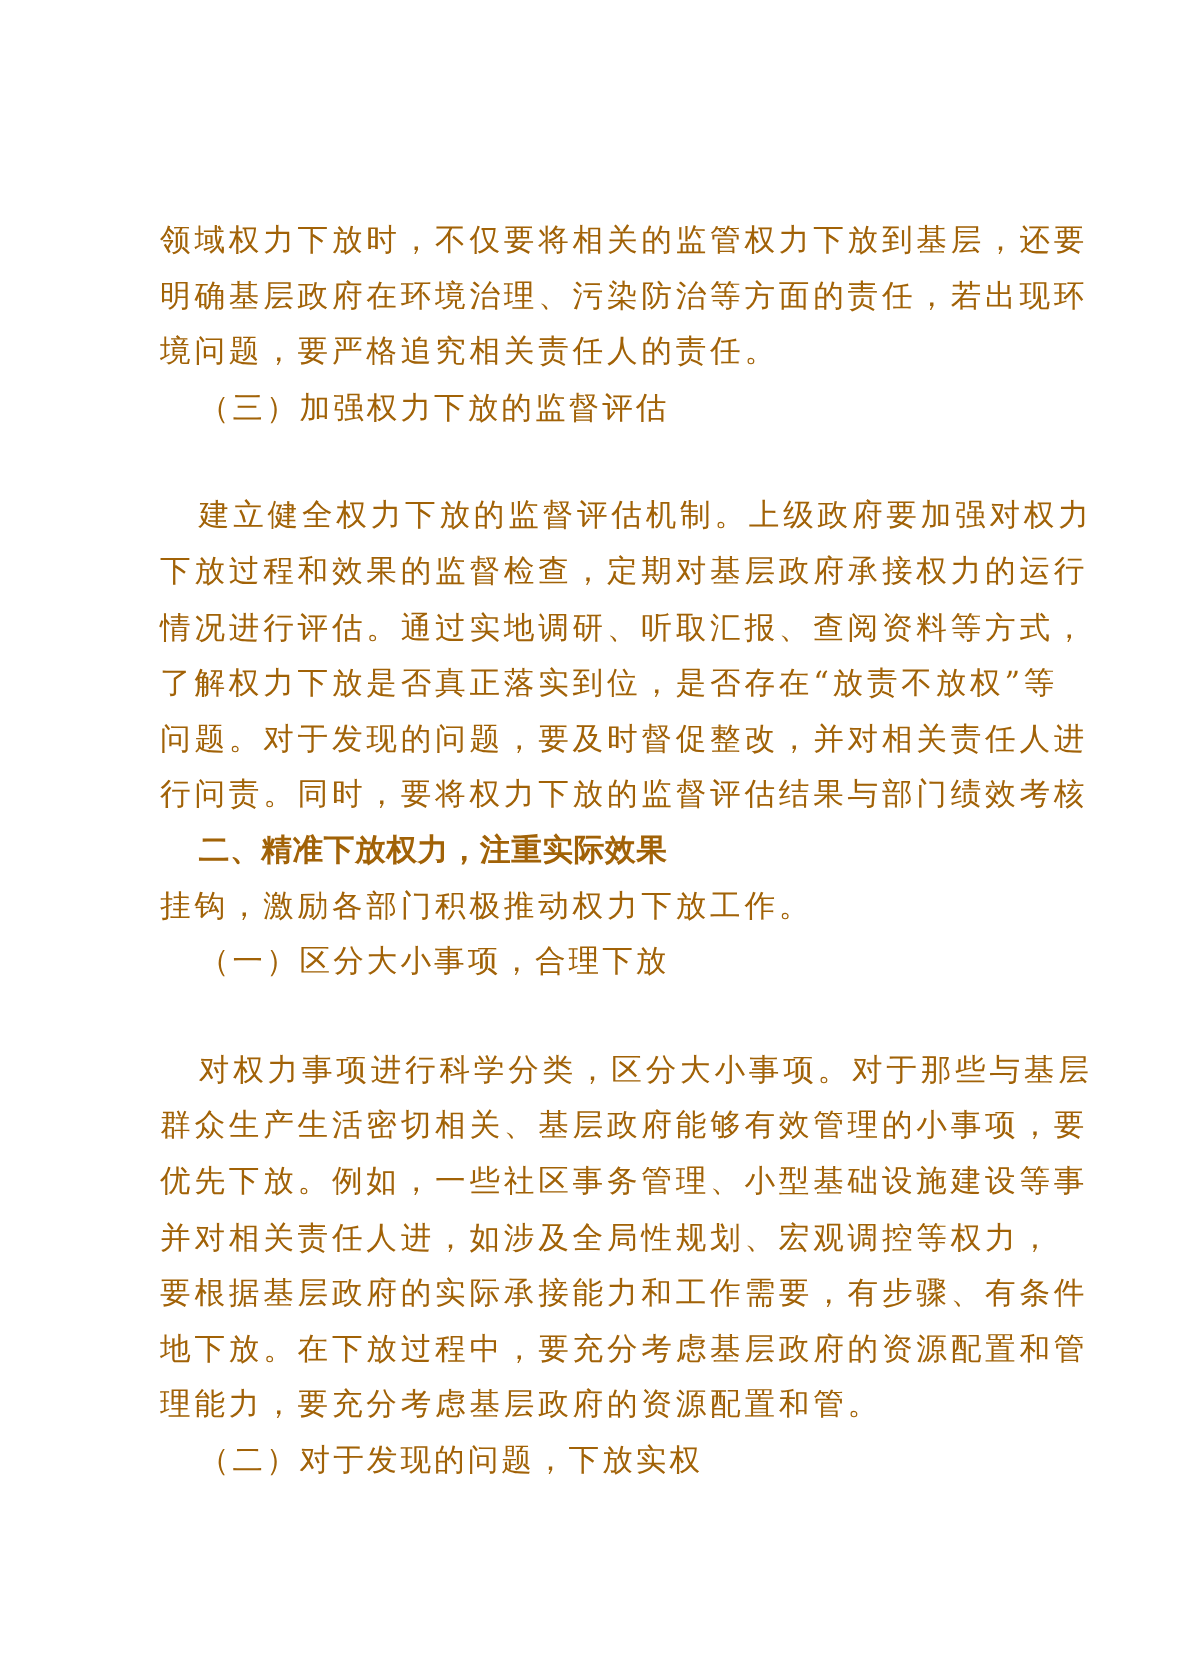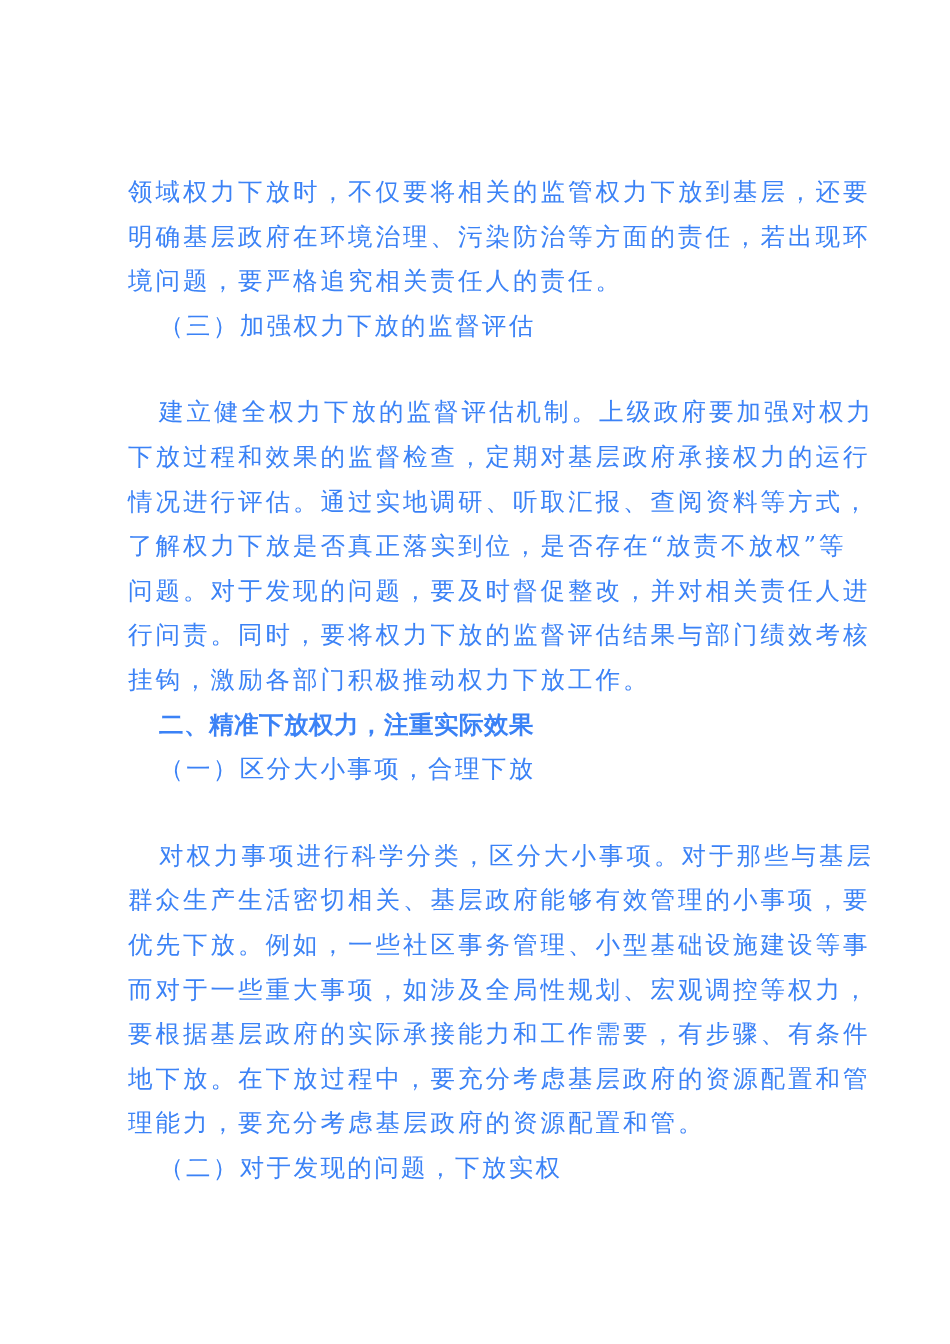--- a/index.html
+++ b/index.html
@@ -3,21 +3,21 @@
   <meta charset="utf-8">
   <style>
     html, body { margin: 0; padding: 0; background: #ffffff; }
     body { width: 950px; height: 1344px; position: relative; overflow: hidden; }
     .page {
       position: absolute; left: 0; top: 0; width: 950px; height: 1344px; background: #ffffff;
     }
     .content {
       position: absolute; left: 128px; top: 170px; width: 702px;
       font-family: "DejaVu Serif", "Liberation Serif", serif;
-      font-size: 24.5px; line-height: 44.6px; color: #3b82f6;
+      font-size: 24.5px; line-height: 44.6px; color: #a16207;
       letter-spacing: 3.0px;
     }
     .line { white-space: nowrap; height: 44.6px; }
     .indent { padding-left: 31px; margin-top: 42px; }
     .h1 {
       font-family: "DejaVu Sans", "Liberation Sans", sans-serif;
       font-weight: bold; letter-spacing: 0.5px; padding-left: 31px;
     }
     .h2 { padding-left: 31px; letter-spacing: 2.4px; }
   </style>
@@ -31,29 +31,29 @@
     <div class="line">境问题，要严格追究相关责任人的责任。</div>
 
     <div class="line h2">（三）加强权力下放的监督评估</div>
 
     <div class="line indent">建立健全权力下放的监督评估机制。上级政府要加强对权力</div>
     <div class="line">下放过程和效果的监督检查，定期对基层政府承接权力的运行</div>
     <div class="line">情况进行评估。通过实地调研、听取汇报、查阅资料等方式，</div>
     <div class="line">了解权力下放是否真正落实到位，是否存在“放责不放权”等</div>
     <div class="line">问题。对于发现的问题，要及时督促整改，并对相关责任人进</div>
     <div class="line">行问责。同时，要将权力下放的监督评估结果与部门绩效考核</div>
+    <div class="line h1">二、精准下放权力，注重实际效果</div>
+
     <div class="line">挂钩，激励各部门积极推动权力下放工作。</div>
-
-    <div class="line h1">二、精准下放权力，注重实际效果</div>
 
     <div class="line h2">（一）区分大小事项，合理下放</div>
 
     <div class="line indent">对权力事项进行科学分类，区分大小事项。对于那些与基层</div>
     <div class="line">群众生产生活密切相关、基层政府能够有效管理的小事项，要</div>
     <div class="line">优先下放。例如，一些社区事务管理、小型基础设施建设等事</div>
-    <div class="line">而对于一些重大事项，如涉及全局性规划、宏观调控等权力，</div>
+    <div class="line">并对相关责任人进，如涉及全局性规划、宏观调控等权力，</div>
     <div class="line">要根据基层政府的实际承接能力和工作需要，有步骤、有条件</div>
     <div class="line">地下放。在下放过程中，要充分考虑基层政府的资源配置和管</div>
     <div class="line">理能力，要充分考虑基层政府的资源配置和管。</div>
 
     <div class="line h2">（二）对于发现的问题，下放实权</div>
   </div>
 </div>
 
 </body></html>

